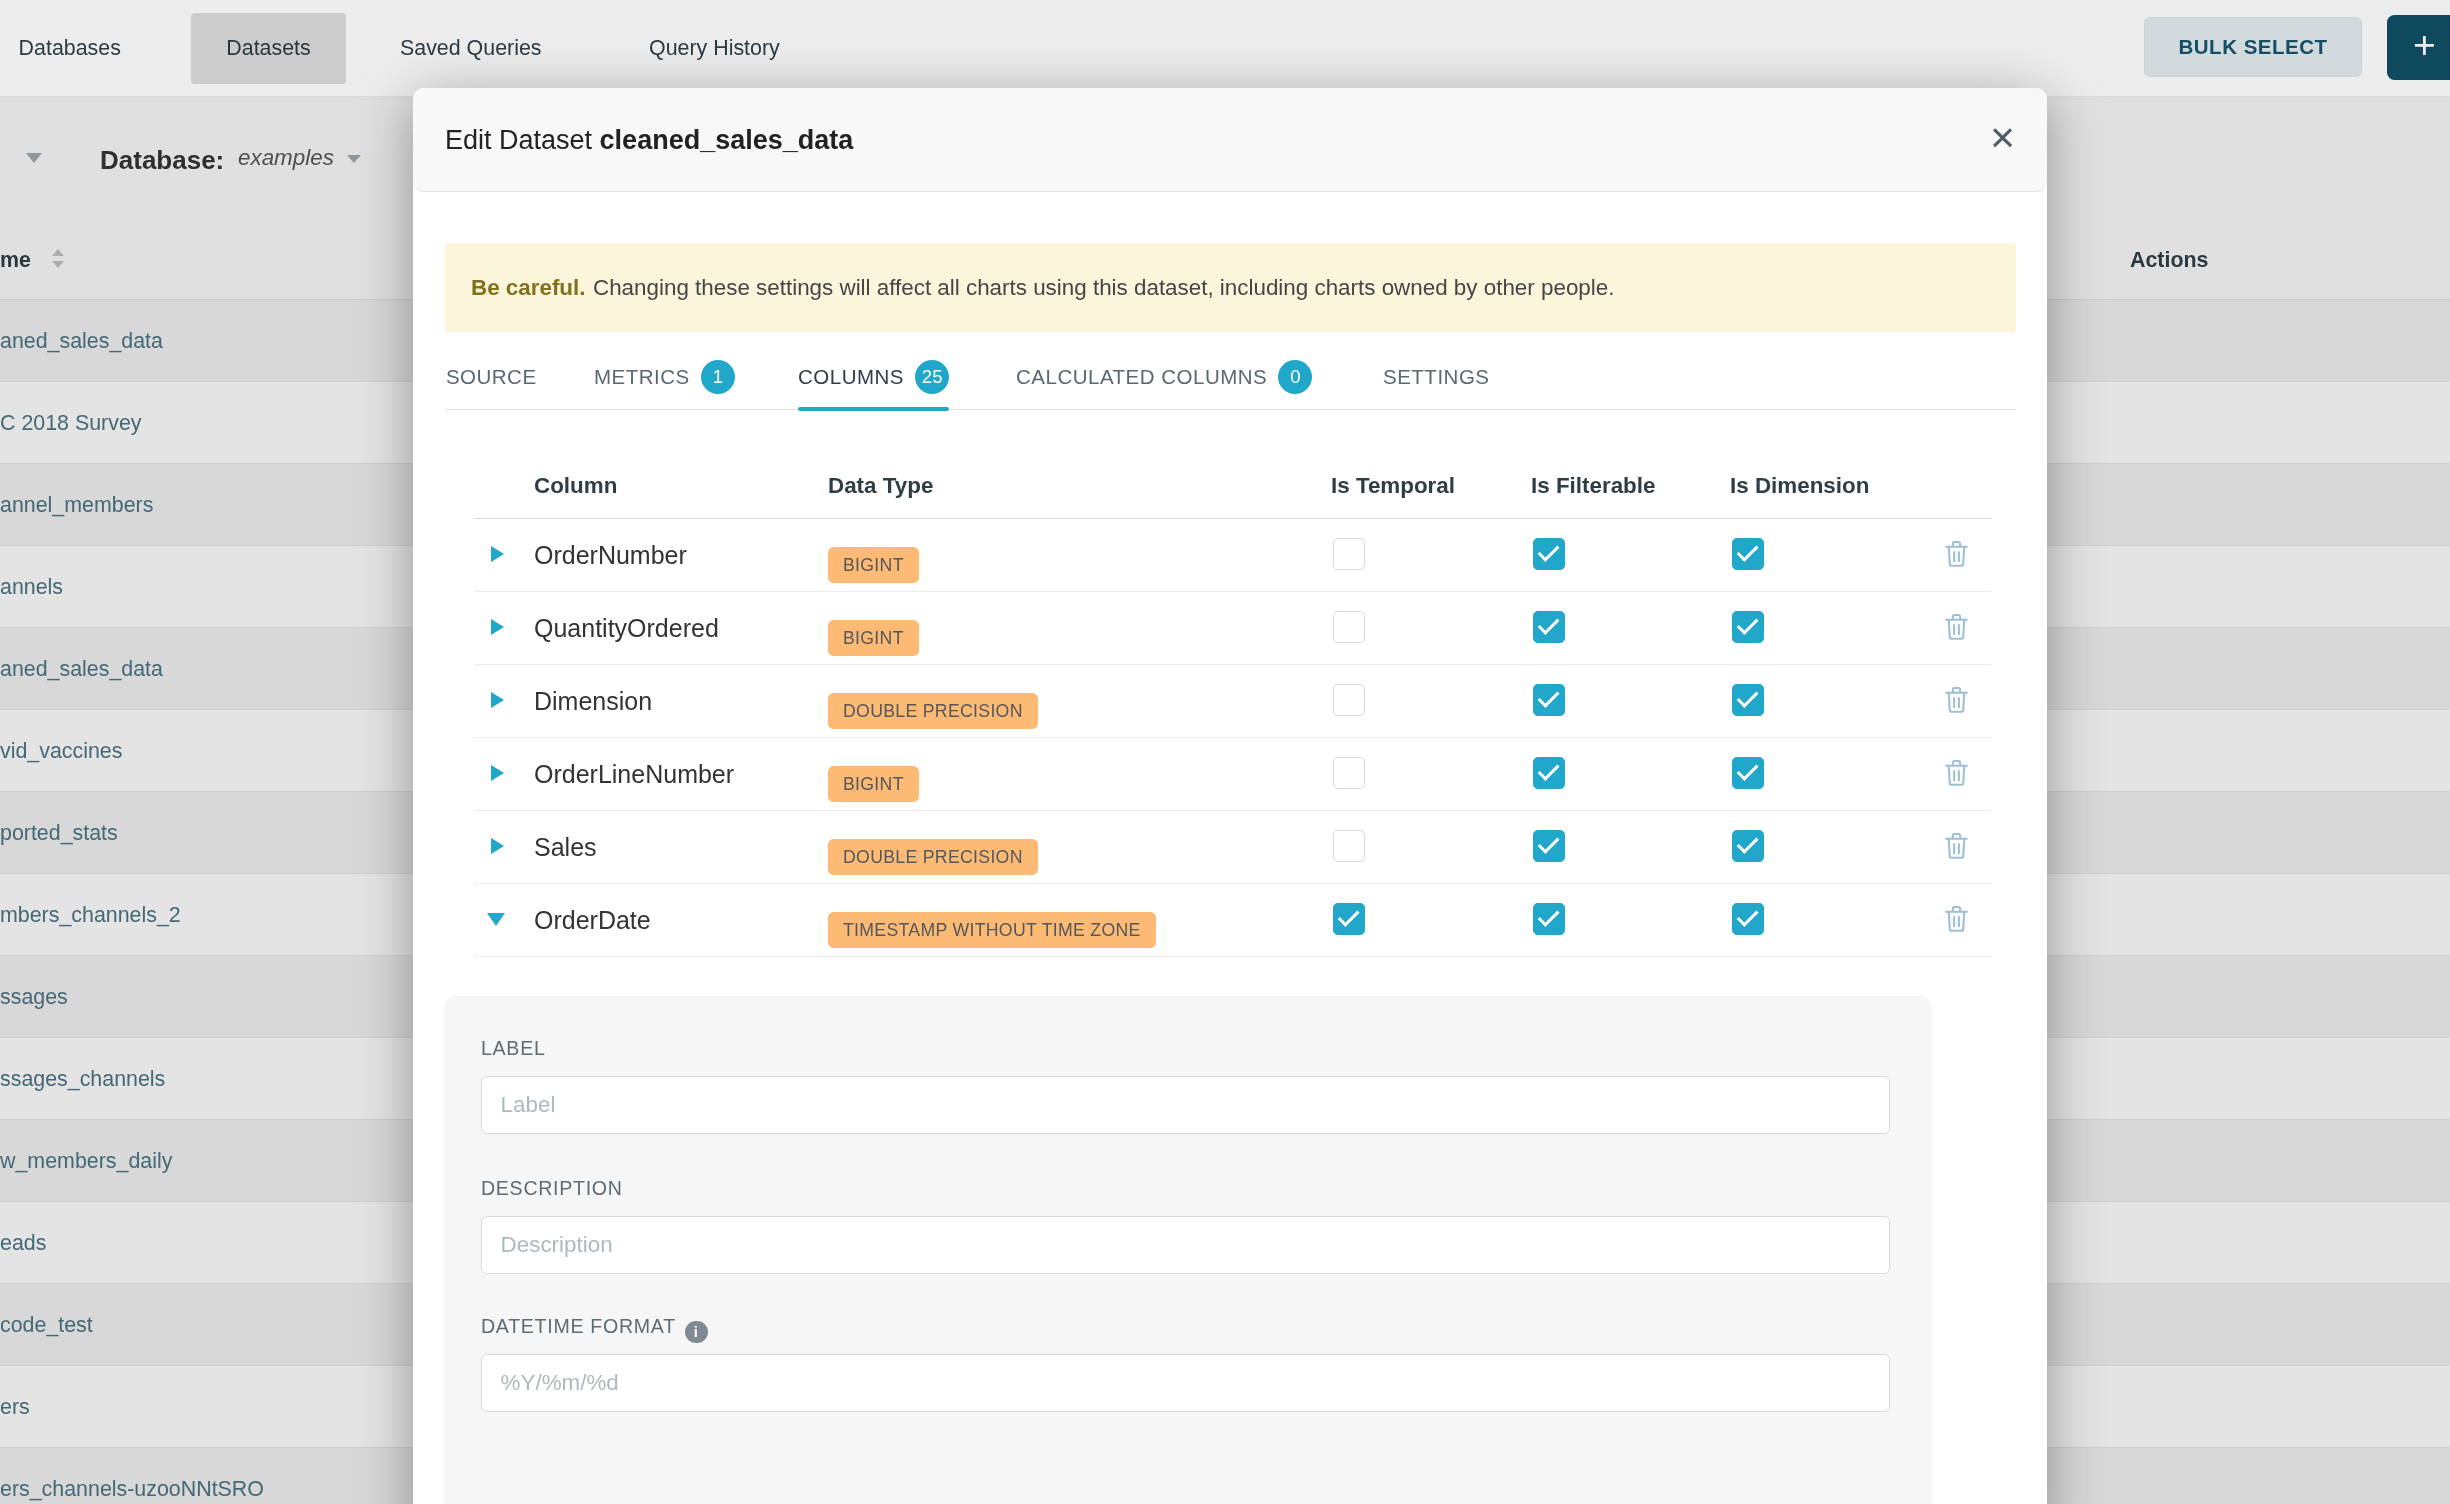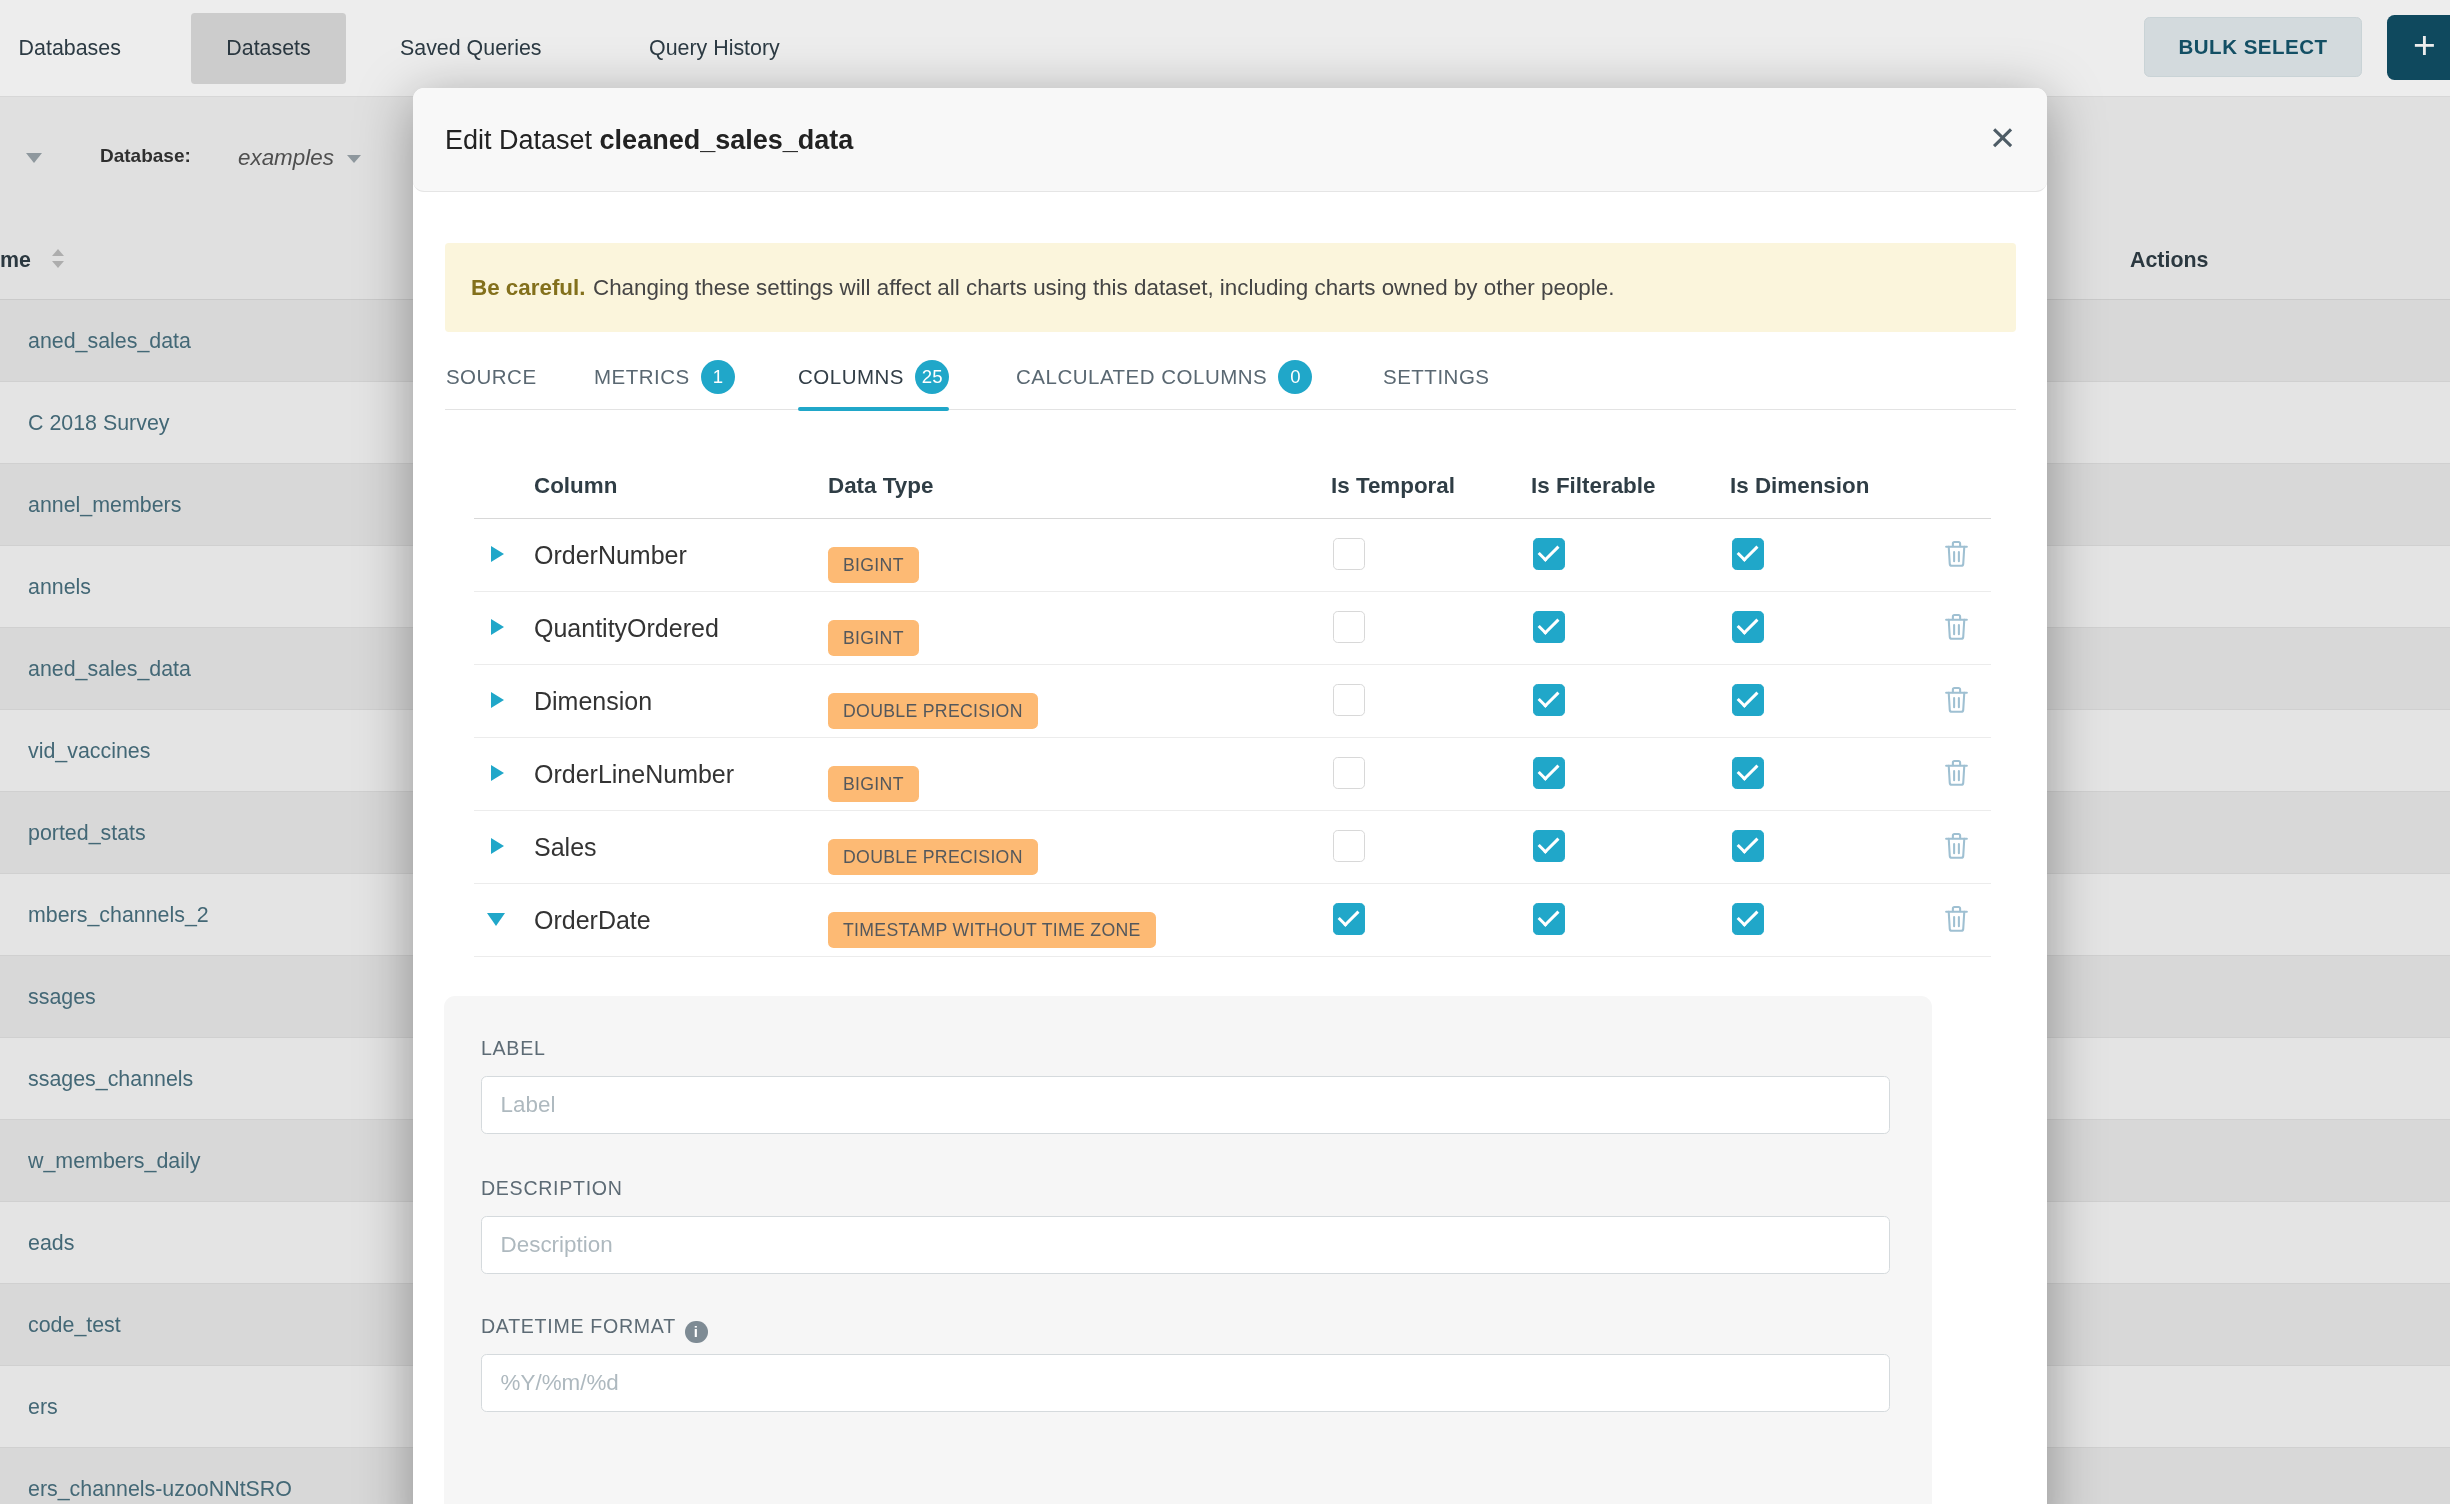--- a/index.html
+++ b/index.html
@@ -12,35 +12,35 @@
   .nav-item.nav-databases { left:18.6px; }
   .nav-chip { position:absolute; left:191px; top:13px; width:155px; height:71px; background:#DCDCDC; border-radius:3.7px; text-align:center; line-height:71px; font-size:21.4px; color:#2E3C45; cursor:pointer; }
   .nav-item.nav-saved { left:400px; }
   .nav-item.nav-history { left:649px; }
   .bulk-btn { position:absolute; left:2144px; top:17px; width:218px; height:60px; background:#E3EBEE; border:0.9px solid #D9E3E7; border-radius:5.6px; font-size:20.5px; font-weight:700; color:#15556C; text-align:center; line-height:58px; letter-spacing:0.5px; cursor:pointer; }
   .plus-btn { position:absolute; left:2387px; top:15px; width:75px; height:65px; background:#114F66; border-radius:7.5px; color:#FFFFFF; font-size:39px; font-weight:400; text-align:center; line-height:60px; cursor:pointer; }
 
   
   .page { position:absolute; top:97px; left:0; width:2450px; height:1408px; background:#F2F2F2; z-index:1; }
   .ctrl-caret { position:absolute; left:26px; top:56px; width:0; height:0; border-left:8.4px solid transparent; border-right:8.4px solid transparent; border-top:10.3px solid #9AA4AA; cursor:pointer; }
-  .db-label { position:absolute; left:100px; top:48px; font-size:19px; font-weight:700; color:#333; }
+  .db-label { position:absolute; left:100px; top:48px; font-size:26px; font-weight:700; color:#333; }
   .db-value { position:absolute; left:238px; top:48px; font-size:22.4px; color:#555; cursor:pointer;font-style:italic; }
   .db-caret { position:absolute; left:347px; top:58px; width:0; height:0; border-left:7.5px solid transparent; border-right:7.5px solid transparent; border-top:8.4px solid #9AA4AA; }
   .list-head { position:absolute; top:127px; left:0; width:100%; height:76px; border-bottom:0.9px solid #DADADA; }
   .head-name { position:absolute; left:0; top:24px; font-size:21.4px; font-weight:700; color:#2F3D45; cursor:pointer; }
   .sort-icon { position:absolute; left:52px; top:25px; display:flex; flex-direction:column; gap:4.7px; }
   .sort-icon i { display:block; width:0; height:0; border-left:6.5px solid transparent; border-right:6.5px solid transparent; }
   .sort-up { border-bottom:7.5px solid #BBBBBB; }
   .sort-down { border-top:7.5px solid #BBBBBB; }
   .head-actions { position:absolute; left:2130px; top:24px; font-size:21.4px; font-weight:700; color:#2F3D45; }
   .lrows { position:absolute; top:203px; left:0; width:100%; }
   .lrow { height:82px; line-height:82px; border-bottom:0.9px solid #E0E0E0; }
   .lrow.odd { background:#E9E9E9; }
   .lrow.even { background:#F6F6F6; }
-  .lrow-link { font-size:21.4px; color:#49707F; cursor:pointer;padding-left:28px; }
+  .lrow-link { font-size:21.4px; color:#49707F; cursor:pointer; }
 
   
   .overlay { position:absolute; inset:0; background:rgba(0,0,0,0.07); z-index:5; }
 
   
   .modal { position:absolute; left:413px; top:88px; width:1634px; height:1454px; background:#FFFFFF; border-radius:11.2px; box-shadow:0 11.2px 56px rgba(0,0,0,0.35); z-index:10; overflow:hidden; }
   .modal-header { position:absolute; top:0; left:0; right:0; height:104px; background:#F8F8F8; border-bottom:0.9px solid #E5E5E5;border-radius:11px; }
   .modal-title { position:absolute; left:32px; top:0; line-height:104px; font-size:27px; color:#222; white-space:nowrap; }
   .modal-title b { font-weight:700; }
   .modal-close { position:absolute; right:32px; top:0; height:104px; line-height:99px; font-size:43px; color:#4E5C66; cursor:pointer; }

